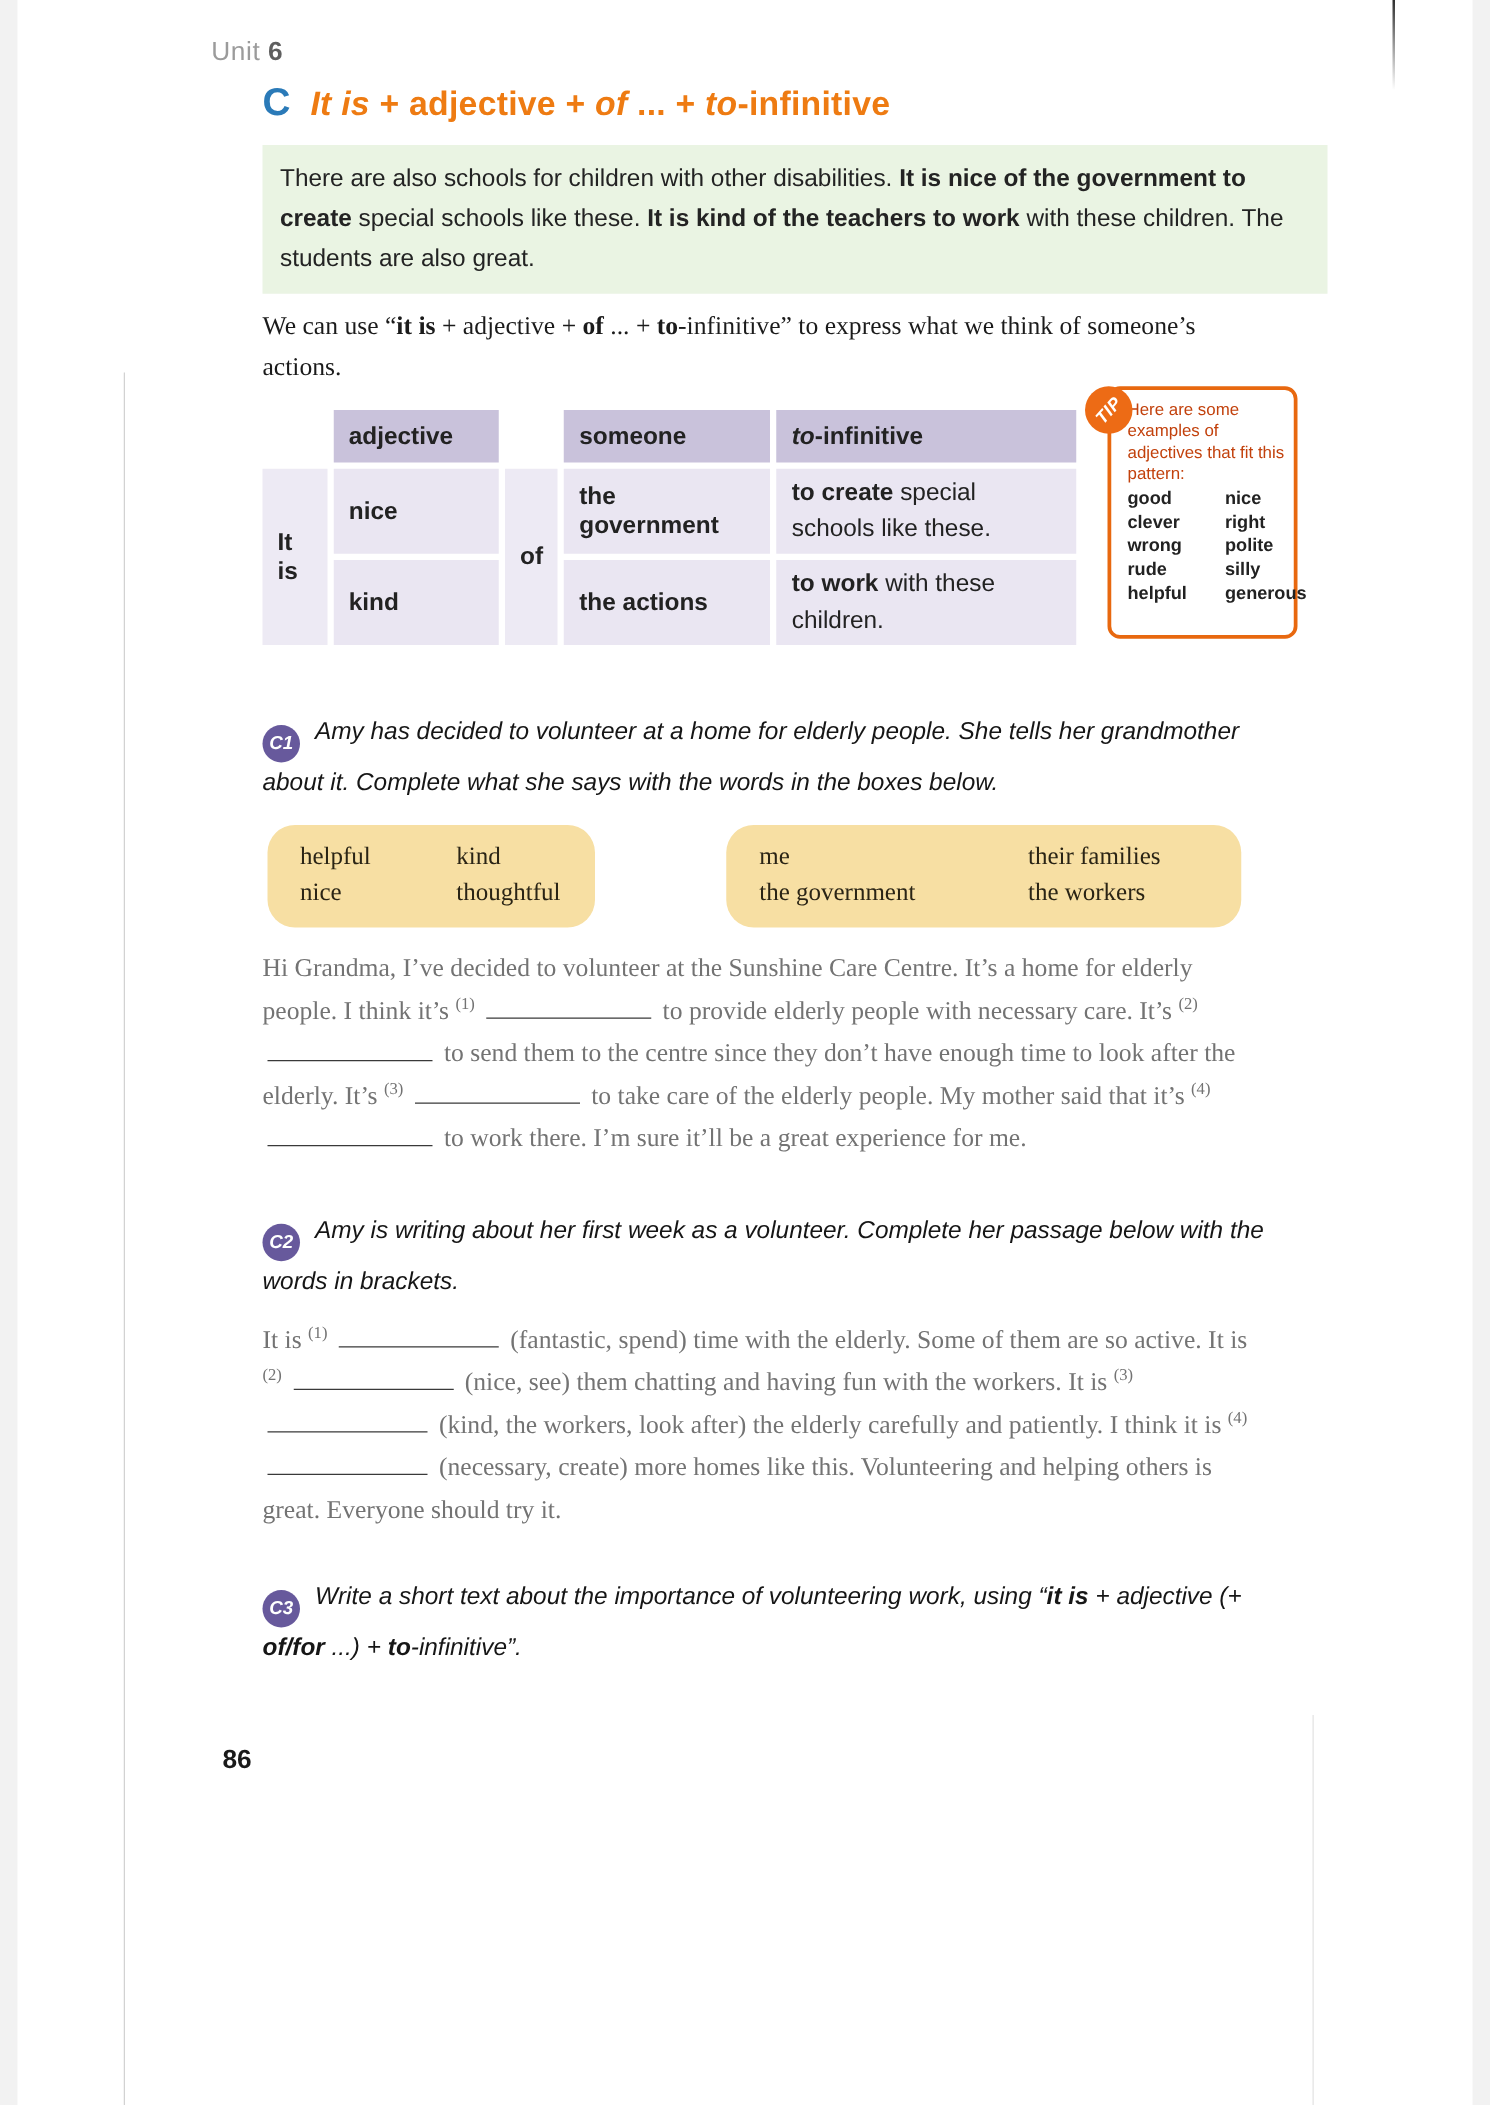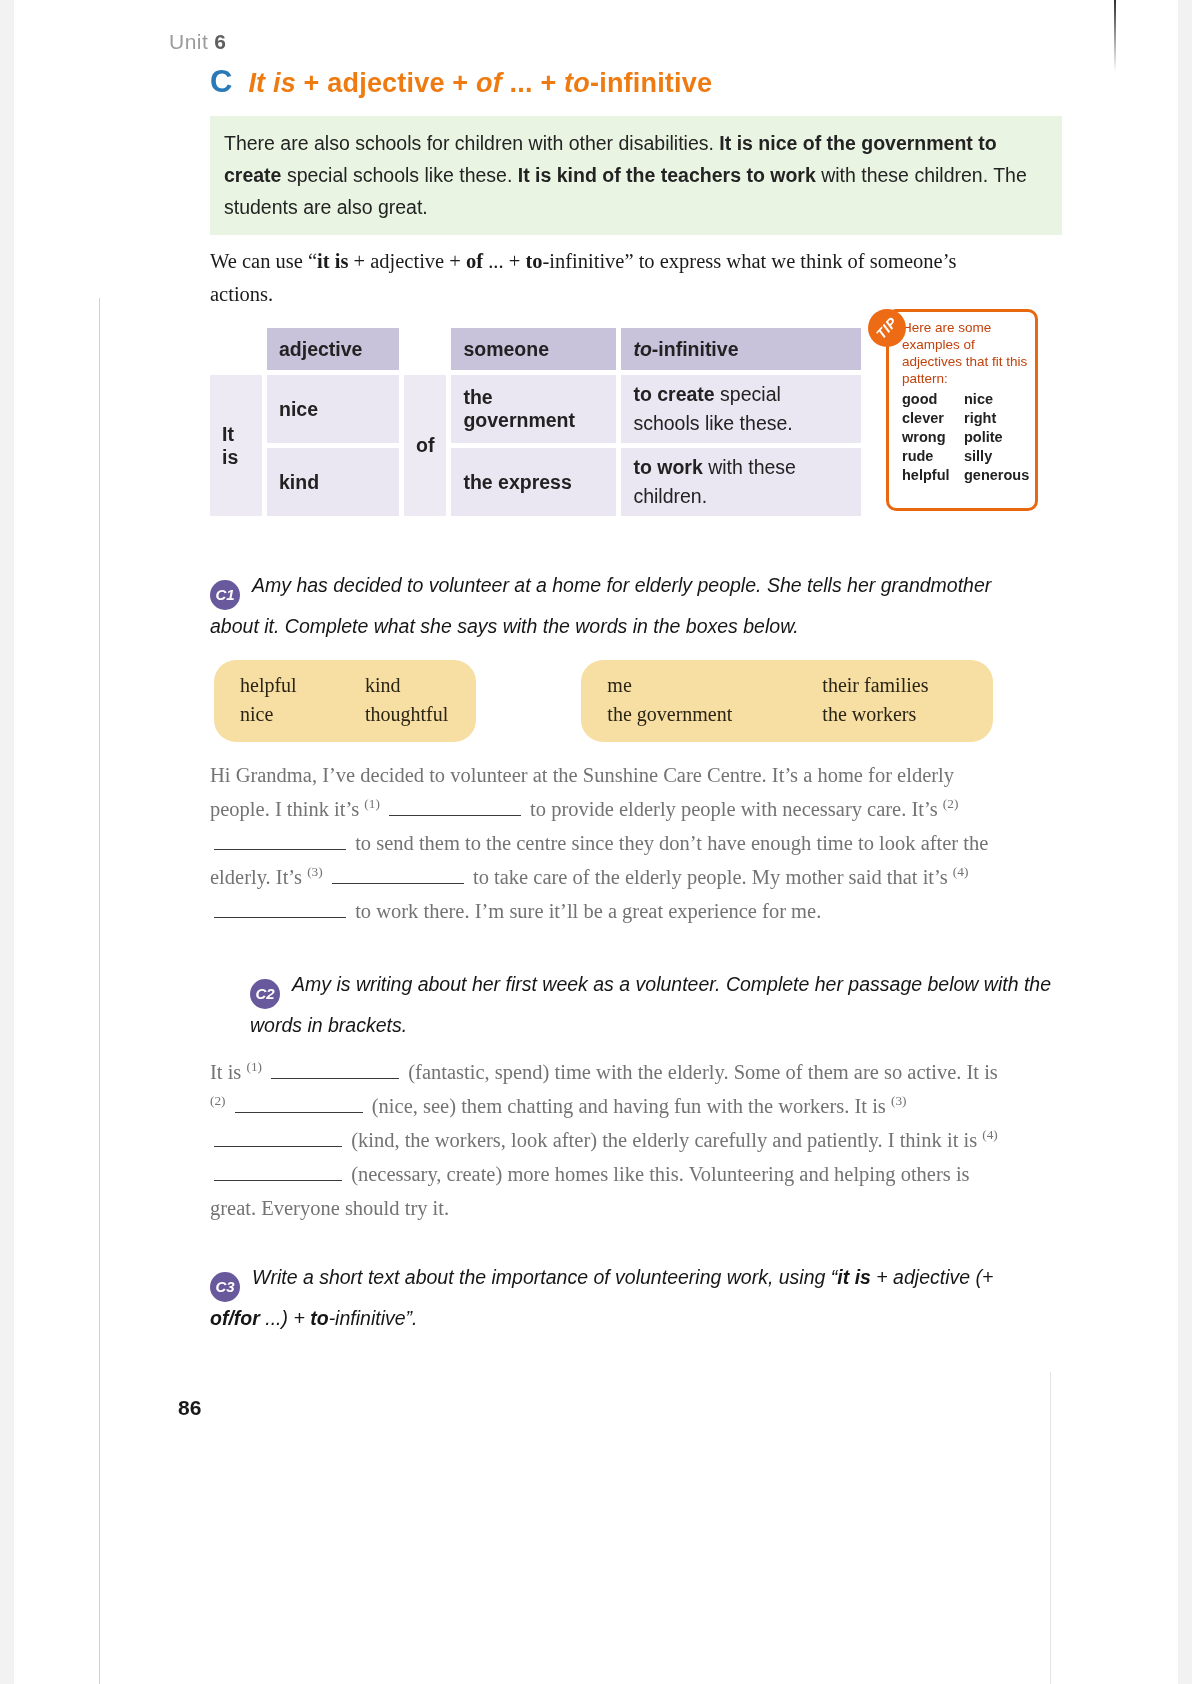--- a/index.html
+++ b/index.html
@@ -46,29 +46,29 @@
   td.adj-cell,td.someone-cell{font-weight:bold;}
   td.inf-cell{line-height:29px;}
 
   .tip-box{position:absolute;left:676px;top:-14px;width:152px;min-height:202px;background:#fff;
     border:3px solid #e8680f;border-radius:10px;padding:7px 6px 8px 13px;box-sizing:border-box;}
   .tip-circle{position:absolute;left:-21px;top:-3px;width:38px;height:38px;border-radius:50%;
     background:#ed6b15;color:#fff;display:flex;align-items:center;justify-content:center;}
   .tip-circle span{transform:rotate(-48deg);font-style:italic;font-weight:bold;font-size:14px;letter-spacing:.5px;}
   .tip-intro{font-size:13.5px;line-height:17px;color:#c2410c;}
   .tip-pairs{margin-top:3px;}
-  .tip-pair{display:grid;grid-template-columns:62px auto;font-size:14.5px;font-weight:bold;line-height:19px;}
+  .tip-pair{display:grid;grid-template-columns:62px auto;font-size:14.5px;font-weight:bold;line-height:19px;gap:16px;}
 
   
   .ex-header{margin:0;max-width:820px;font-size:19.5px;line-height:32px;font-style:italic;color:#161616;}
   .badge{display:inline-flex;width:30px;height:30px;border-radius:50%;background:#67599c;color:#fff;
     font-weight:bold;font-style:italic;font-size:15px;align-items:center;justify-content:center;
     margin-right:12px;vertical-align:-8px;font-family:"Liberation Sans",sans-serif;}
   .c1-header{margin-top:46px;}
-  .c2-header{margin-top:40px;margin-left:40px;}
+  .c2-header{margin-top:40px;}
   .c3-header{margin-top:36px;}
 
   .word-boxes{display:flex;gap:105px;margin:18px 0 0 4px;}
   .word-box{background:#f7dfa3;border-radius:22px;padding:12px 28px 14px 26px;box-sizing:border-box;}
   .wb-grid{display:grid;row-gap:2px;font-family:"Liberation Serif","DejaVu Serif",serif;font-size:20px;line-height:27px;color:#2a2415;}
   .wb-grid-1{grid-template-columns:125px auto;}
   .word-box-2{width:412px;}
   .wb-grid-2{grid-template-columns:215px auto;}
 
   .passage{margin:16px 0 0 0;max-width:795px;font-size:20.5px;line-height:34px;color:#737373;}
@@ -121,21 +121,21 @@
         </tr>
         <tr>
           <td class="cell subject-cell" rowspan="2">It is</td>
           <td class="cell adj-cell">nice</td>
           <td class="cell prep-cell" rowspan="2">of</td>
           <td class="cell someone-cell">the government</td>
           <td class="cell inf-cell"><span class="seg-b">to create</span><span> special schools like these.</span></td>
         </tr>
         <tr>
           <td class="cell adj-cell">kind</td>
-          <td class="cell someone-cell">the express</td>
+          <td class="cell someone-cell">the actions</td>
           <td class="cell inf-cell"><span class="seg-b">to work</span><span> with these children.</span></td>
         </tr>
       </tbody>
         </table>
 
       <div class="tip-box">
         <div class="tip-circle">
           <span>TIP</span>
         </div>
         <div class="tip-intro">Here are some examples of adjectives that fit this pattern:</div>

